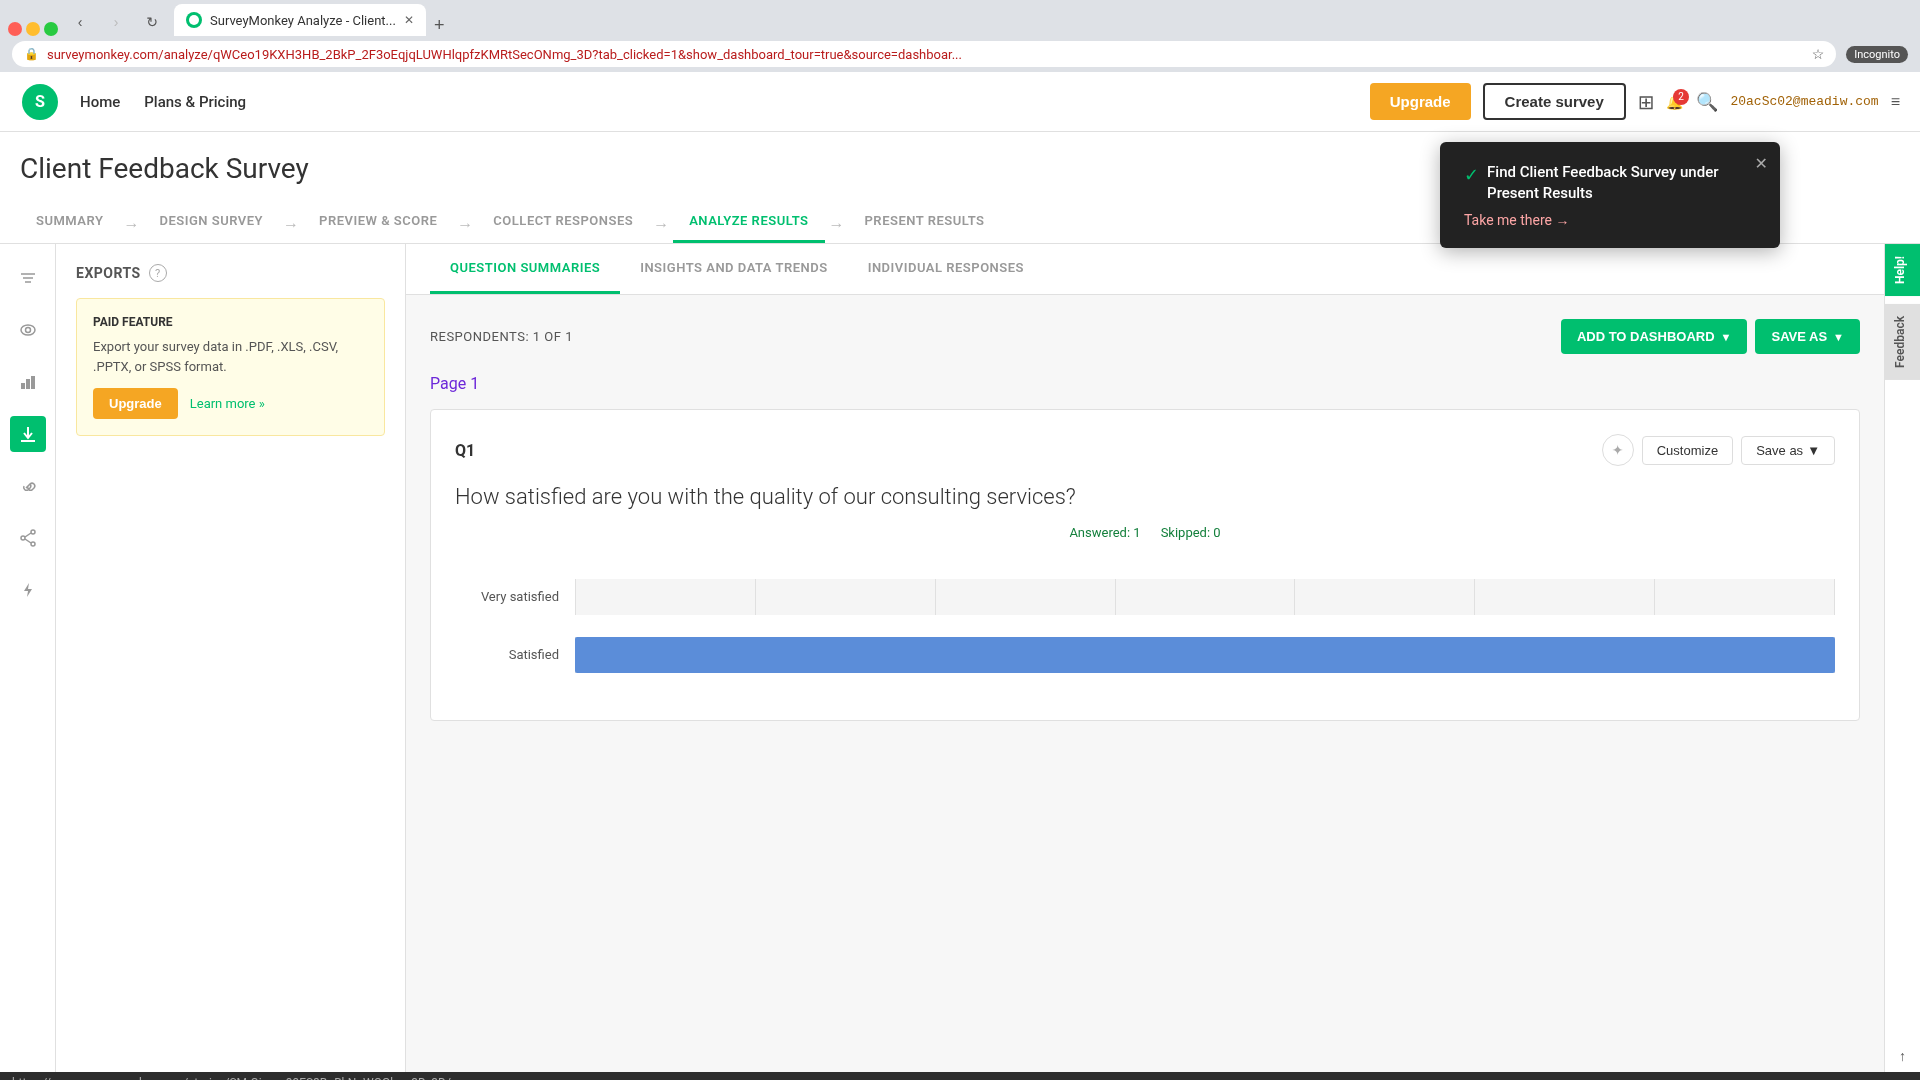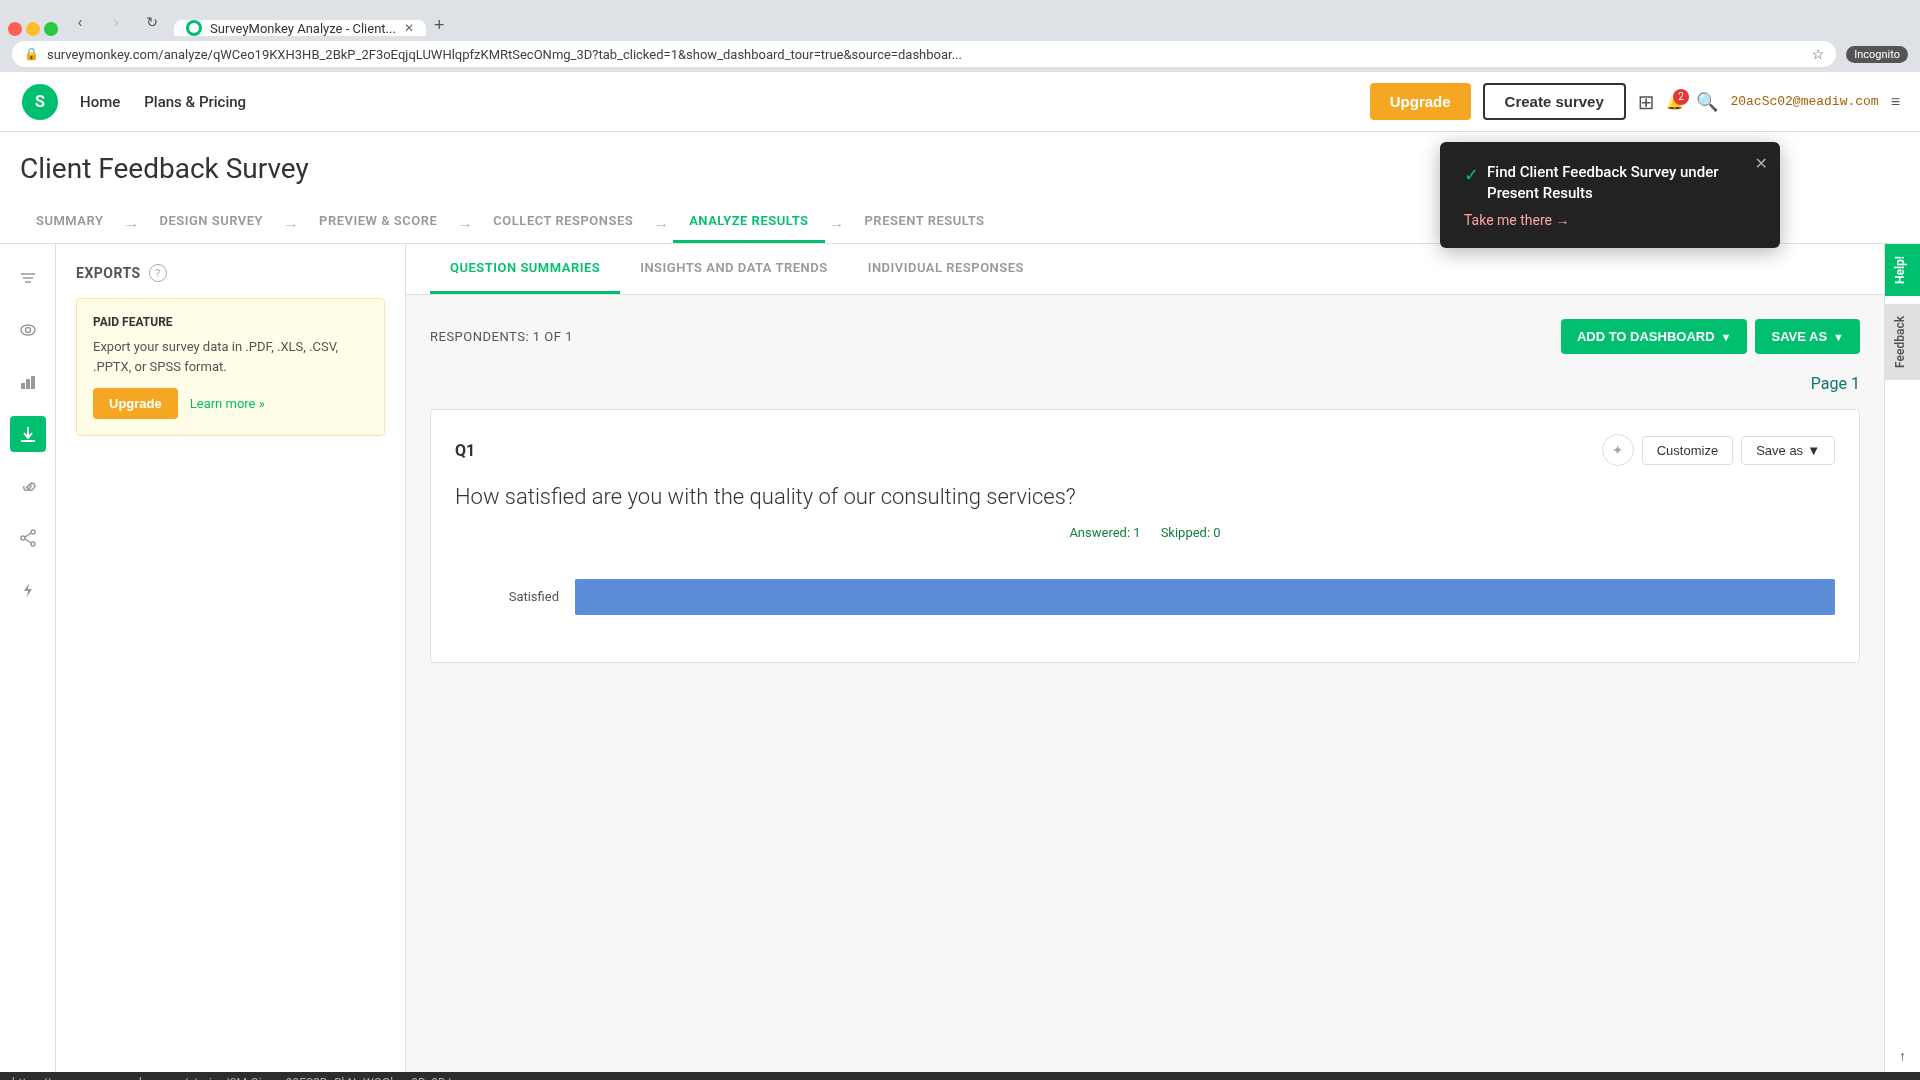--- a/index.html
+++ b/index.html
@@ -5,31 +5,31 @@
     * { box-sizing: border-box; margin: 0; padding: 0; }
     body { font-family: -apple-system, BlinkMacSystemFont, 'Segoe UI', Roboto, sans-serif; background: #f7f7f7; color: #333; font-size: 14px; overflow: hidden; }
 
     
     .browser-chrome { background: #dee1e6; width: 1920px; }
     .browser-btn { width: 14px; height: 14px; border-radius: 50%; border: none; cursor: pointer; }
     .browser-btn.close { background: #ff5f57; }
     .browser-btn.min { background: #ffbd2e; }
     .browser-btn.max { background: #28ca41; }
     .tab-bar { display: flex; align-items: flex-end; height: 36px; background: #dee1e6; padding: 0 8px; }
-    .tab { display: flex; align-items: center; background: #fff; height: 16px; padding: 0 12px; border-radius: 8px 8px 0 0; font-size: 13px; gap: 8px; min-width: 200px; }
+    .tab { display: flex; align-items: center; background: #fff; height: 32px; padding: 0 12px; border-radius: 8px 8px 0 0; font-size: 13px; gap: 8px; min-width: 200px; }
     .tab .favicon { width: 16px; height: 16px; background: #00bf6f; border-radius: 50%; display: flex; align-items: center; justify-content: center; }
     .tab-close { color: #666; font-size: 12px; cursor: pointer; }
     .new-tab-btn { background: none; border: none; font-size: 18px; color: #555; cursor: pointer; padding: 0 8px; }
 
     
     .address-bar { display: flex; align-items: center; height: 36px; background: #dee1e6; padding: 4px 12px; gap: 10px; }
     .nav-btn { background: none; border: none; color: #555; font-size: 16px; cursor: pointer; width: 28px; height: 28px; border-radius: 50%; display: flex; align-items: center; justify-content: center; }
     .address-input { flex: 1; height: 26px; background: #fff; border: none; border-radius: 13px; padding: 0 12px; font-size: 13px; display: flex; align-items: center; gap: 8px; }
     .lock-icon { color: #555; font-size: 12px; }
-    .address-text { flex: 1; color: #404040; font-size: 13px; overflow: hidden; white-space: nowrap; text-overflow: ellipsis; }
+    .address-text { flex: 1; color: #b91c1c; font-size: 13px; overflow: hidden; white-space: nowrap; text-overflow: ellipsis; }
     .star-icon { color: #555; font-size: 14px; }
     .incognito-badge { background: #555; color: #fff; font-size: 11px; padding: 2px 8px; border-radius: 10px; }
 
     
     .app-header { background: #fff; height: 60px; display: flex; align-items: center; padding: 0 20px; border-bottom: 1px solid #e0e0e0; gap: 20px; position: relative; }
     .logo { width: 40px; height: 40px; display: flex; align-items: center; justify-content: center; }
     .logo svg { width: 36px; height: 36px; }
     .nav-links { display: flex; align-items: center; gap: 24px; }
     .nav-link { font-size: 15px; color: #333; text-decoration: none; font-weight: 500; }
     .header-right { margin-left: auto; display: flex; align-items: center; gap: 12px; }
@@ -82,21 +82,21 @@
     .content-tab.active { color: #00bf6f; border-bottom-color: #00bf6f; }
 
     .content-body { padding: 24px; }
     .respondents-bar { display: flex; align-items: center; justify-content: space-between; margin-bottom: 20px; }
     .respondents-text { font-size: 13px; font-weight: 400; color: #555; text-transform: uppercase; letter-spacing: 0.5px; }
     .action-buttons { display: flex; gap: 8px; }
     .add-dashboard-btn { background: #00bf6f; color: #fff; border: none; padding: 10px 16px; border-radius: 4px; font-size: 13px; font-weight: 600; cursor: pointer; display: flex; align-items: center; gap: 6px; }
     .save-as-btn { background: #00bf6f; color: #fff; border: none; padding: 10px 16px; border-radius: 4px; font-size: 13px; font-weight: 600; cursor: pointer; display: flex; align-items: center; gap: 6px; }
     .dropdown-arrow { font-size: 11px; }
 
-    .page-label { font-size: 16px; color: #0f766e; margin-bottom: 16px; font-weight: 400; text-align: right; }
+    .page-label { font-size: 16px; color: #6d28d9; margin-bottom: 16px; font-weight: 400; }
 
     
     .question-card { background: #fff; border: 1px solid #e0e0e0; border-radius: 4px; padding: 24px; margin-bottom: 16px; }
     .question-card-header { display: flex; align-items: center; justify-content: space-between; margin-bottom: 16px; }
     .question-num { font-size: 16px; font-weight: 700; color: #333; }
     .question-actions { display: flex; align-items: center; gap: 8px; }
     .pin-icon { width: 32px; height: 32px; border: 1px solid #ddd; border-radius: 50%; display: flex; align-items: center; justify-content: center; color: #aaa; cursor: pointer; font-size: 14px; }
     .customize-btn { border: 1px solid #ddd; background: #fff; color: #333; padding: 6px 14px; border-radius: 4px; font-size: 13px; cursor: pointer; }
     .save-as-sm-btn { border: 1px solid #ddd; background: #fff; color: #333; padding: 6px 14px; border-radius: 4px; font-size: 13px; cursor: pointer; display: flex; align-items: center; gap: 4px; }
 
@@ -315,20 +315,38 @@
         <div class="question-text">How satisfied are you with the quality of our consulting services?</div>
         <div class="question-stats">
           <span>Answered: 1</span>
           <span>Skipped: 0</span>
         </div>
 
         <div class="chart-container">
 
           <div style="position:relative;">
 
+            <div class="chart-row">
+              <div class="chart-label">Very satisfied</div>
+              <div class="chart-bar-area">
+                <div style="width:100%;height:36px;background:#f5f5f5;border-radius:2px;position:relative;">
+
+                  <div style="position:absolute;top:0;left:0;right:0;bottom:0;display:flex;justify-content:space-between;">
+                    <div style="width:1px;background:#e0e0e0;"></div>
+                    <div style="width:1px;background:#e0e0e0;"></div>
+                    <div style="width:1px;background:#e0e0e0;"></div>
+                    <div style="width:1px;background:#e0e0e0;"></div>
+                    <div style="width:1px;background:#e0e0e0;"></div>
+                    <div style="width:1px;background:#e0e0e0;"></div>
+                    <div style="width:1px;background:#e0e0e0;"></div>
+                    <div style="width:1px;background:#e0e0e0;"></div>
+                  </div>
+                </div>
+              </div>
+            </div>
 
             <div class="chart-row">
               <div class="chart-label">Satisfied</div>
               <div class="chart-bar-area">
                 <div style="width:100%;height:36px;position:relative;">
                   <div style="position:absolute;top:0;left:0;right:0;bottom:0;display:flex;justify-content:space-between;z-index:0;">
                     <div style="width:1px;background:#e0e0e0;"></div>
                     <div style="width:1px;background:#e0e0e0;"></div>
                     <div style="width:1px;background:#e0e0e0;"></div>
                     <div style="width:1px;background:#e0e0e0;"></div>

